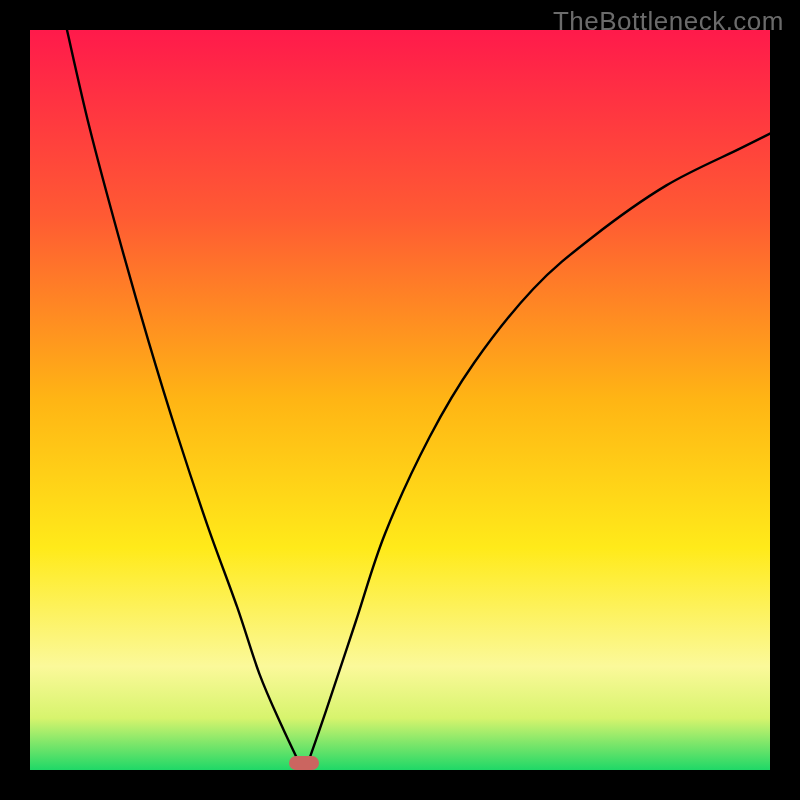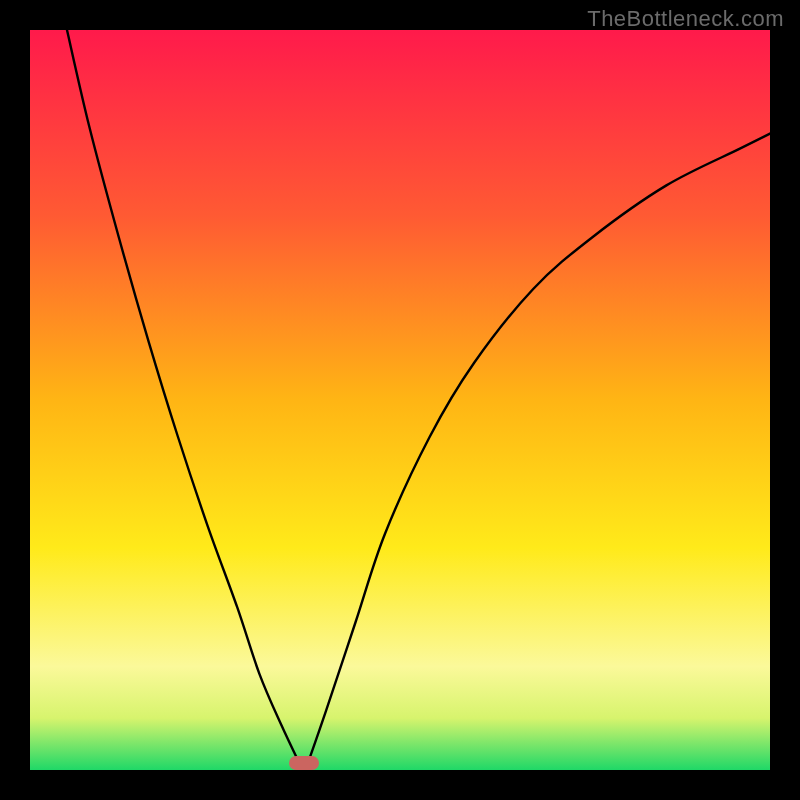--- a/index.html
+++ b/index.html
@@ -15,21 +15,21 @@
     position: relative;
     width: 800px;
     height: 800px;
     background: #000;
   }
   .watermark {
     position: absolute;
     top: 6px;
     right: 16px;
     color: #6b6b6b;
-    font-size: 22px;
+    font-size: 26px;
     font-weight: 500;
     letter-spacing: 0.5px;
     z-index: 5;
   }
   .plot-area {
     position: absolute;
     left: 30px;
     top: 30px;
     width: 740px;
     height: 740px;

